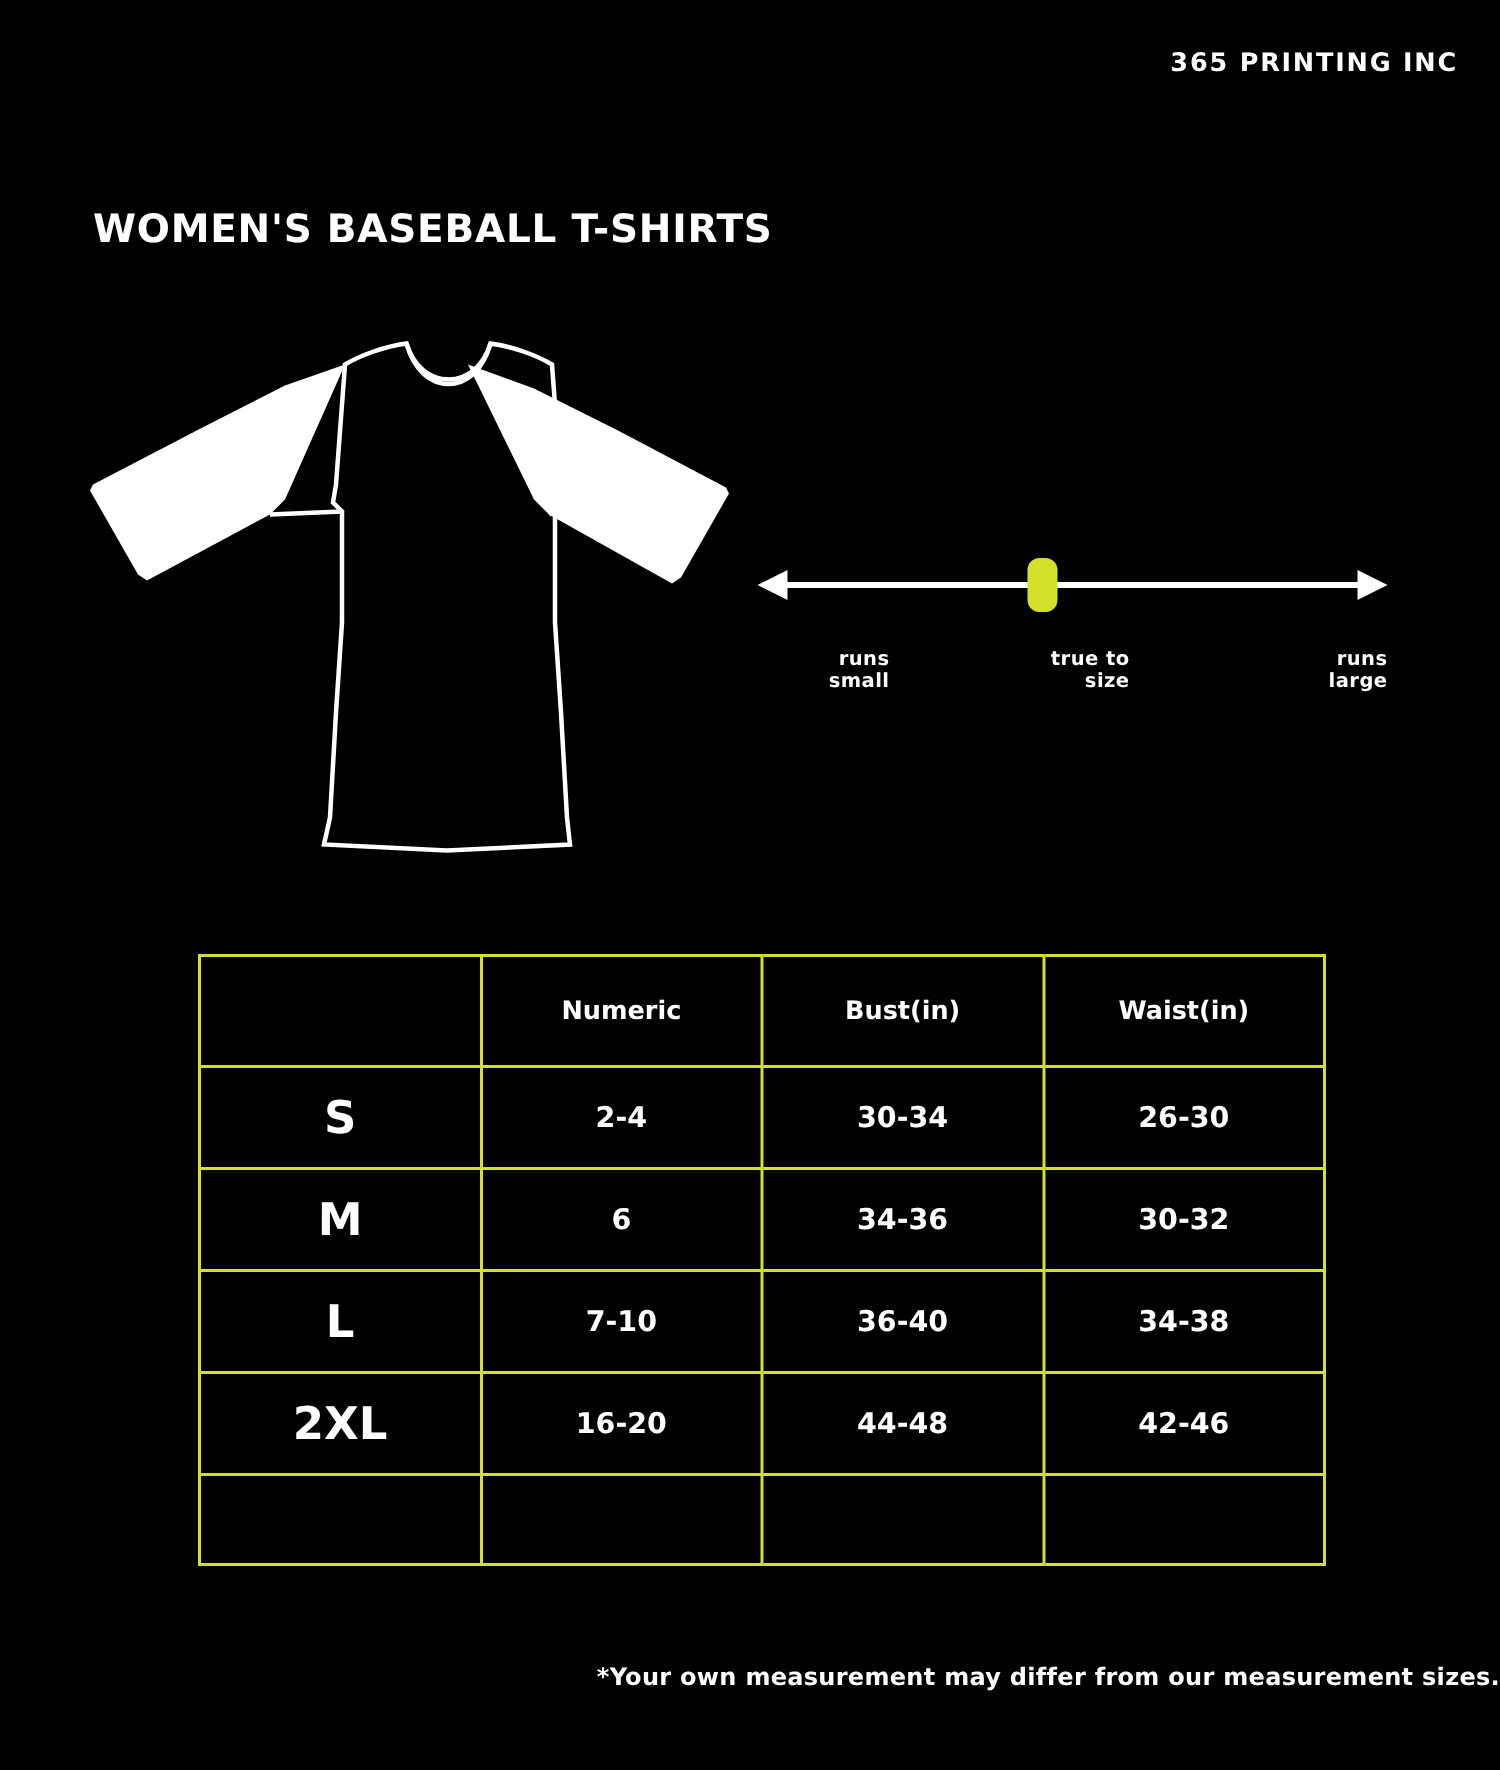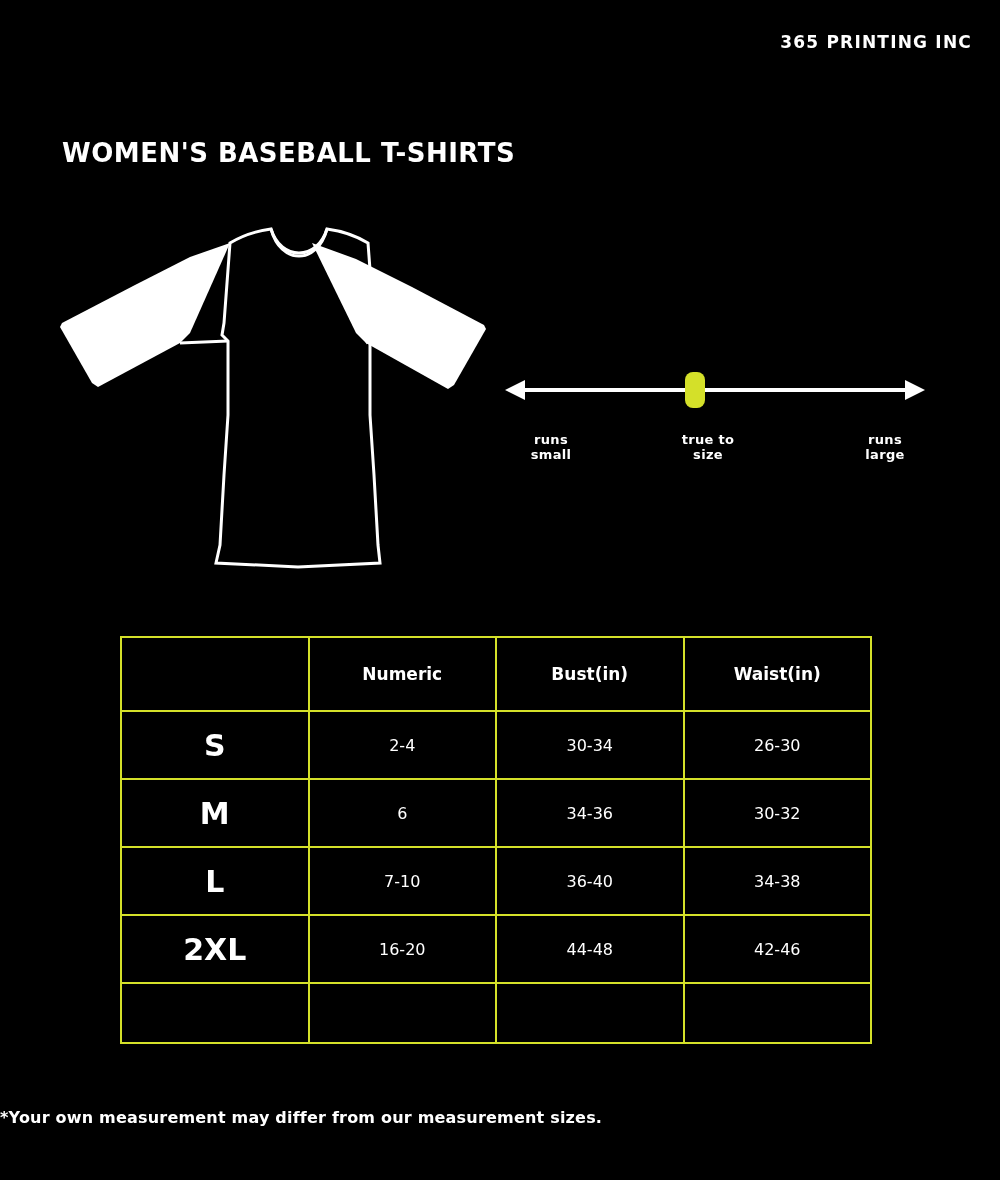--- a/index.html
+++ b/index.html
@@ -75,32 +75,32 @@
     top: 360px;
     width: 420px;
     height: 120px;
   }
   .scale-label {
     position: absolute;
     font-family: "DejaVu Sans", sans-serif;
     font-weight: bold;
     font-size: 13px;
     color: #ffffff;
-    text-align: center;
+    text-align: right;
     line-height: 1.15;
     letter-spacing: 0.3px;
   }
   .scale-label.l1 { left: 4px;   top: 73px; width: 84px; }
   .scale-label.l2 { left: 158px; top: 73px; width: 90px; }
   .scale-label.l3 { left: 340px; top: 73px; width: 80px; }
 
   
   .table-wrap {
     position: absolute;
-    left: 120px;
+    left: 132px;
     top: 636px;
     width: 752px;
     border-radius: 11px;
   }
   table.sizes {
     width: 100%;
     border-collapse: collapse;
     table-layout: fixed;
   }
   table.sizes td, table.sizes th {
@@ -115,31 +115,31 @@
   table.sizes th {
     font-weight: bold;
     font-size: 17px;
     height: 72px;
   }
   td.size-label {
     font-weight: bold;
     font-size: 30px;
   }
   td.cell {
-    font-size: 16px;
-    font-weight: normal;
+    font-size: 19px;
+    font-weight: bold;
   }
   tr.empty td { height: 58px; }
 
   .footnote {
     position: absolute;
     left: 0;
     right: 0;
     top: 1108px;
-    text-align: left;
+    text-align: right;
     font-family: "DejaVu Sans", sans-serif;
     font-weight: bold;
     font-size: 16px;
     color: #ffffff;
     letter-spacing: 0.2px;
   }
 </style>
 </head>
 <body>
 

